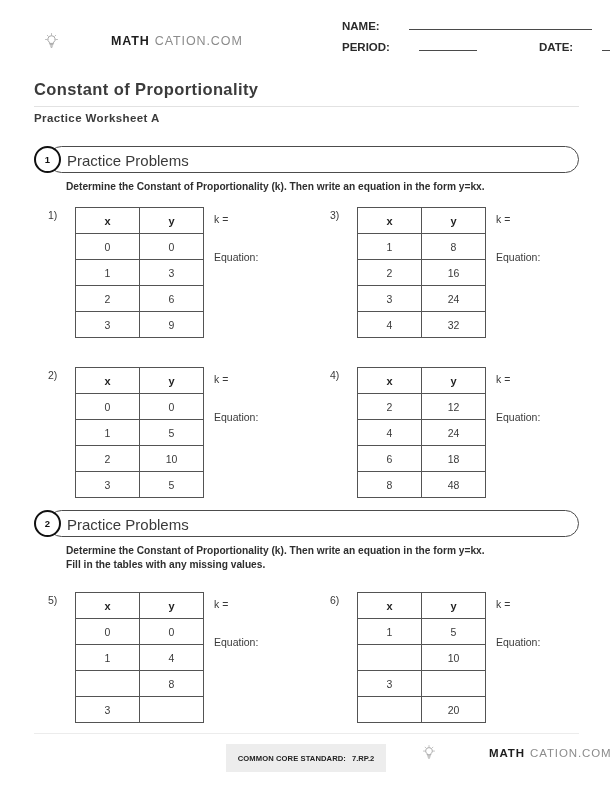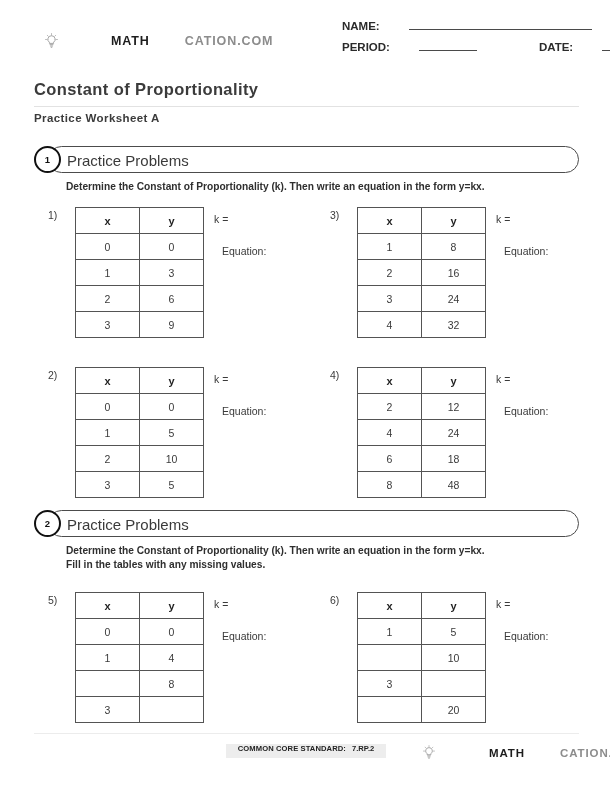--- a/index.html
+++ b/index.html
@@ -48,24 +48,23 @@
   }
   .logo-math {
     font-size: 12.5px;
     font-weight: bold;
     letter-spacing: 0.9px;
     color: #1d1d1d;
     padding-left: 48px;
   }
   .logo-cation {
     font-size: 12.5px;
-    font-weight: bold;
+    font-weight: normal;
     letter-spacing: 0.9px;
     color: #8c8c8c;
-    margin-left: 30px;
   }
 
   .name-block {
     position: absolute;
     left: 342px;
     top: 18px;
     width: 250px;
     font-weight: bold;
     font-size: 11.5px;
     color: #2b2b2b;
@@ -202,21 +201,21 @@
   }
   .side-labels {
     position: absolute;
     left: 166px;
     top: 0;
     font-size: 10.5px;
     color: #3a3a3a;
     white-space: nowrap;
   }
   .side-k { position: absolute; top: 6px; left: 0; }
-  .side-eq { position: absolute; top: 38px; left: 0; margin-left: 8px; }
+  .side-eq { position: absolute; top: 44px; left: 0; }
 
   
   .footer-divider {
     position: absolute;
     left: 34px;
     top: 733px;
     width: 545px;
     height: 1px;
     background: #ececec;
   }
@@ -242,24 +241,24 @@
     height: 26px;
     background: #dcdcdc;
   }
   .vbar-1 { left: 214px; }
   .vbar-2 { left: 400px; }
   .ccs-box {
     position: absolute;
     left: 226px;
     top: 744px;
     width: 160px;
-    height: 14px;
+    height: 28px;
     background: #ededed;
     display: flex;
-    align-items: flex-start;
+    align-items: center;
     justify-content: center;
     gap: 6px;
     white-space: nowrap;
   }
   .ccs-label {
     font-size: 7.6px;
     font-weight: bold;
     letter-spacing: 0.1px;
     color: #222222;
   }

